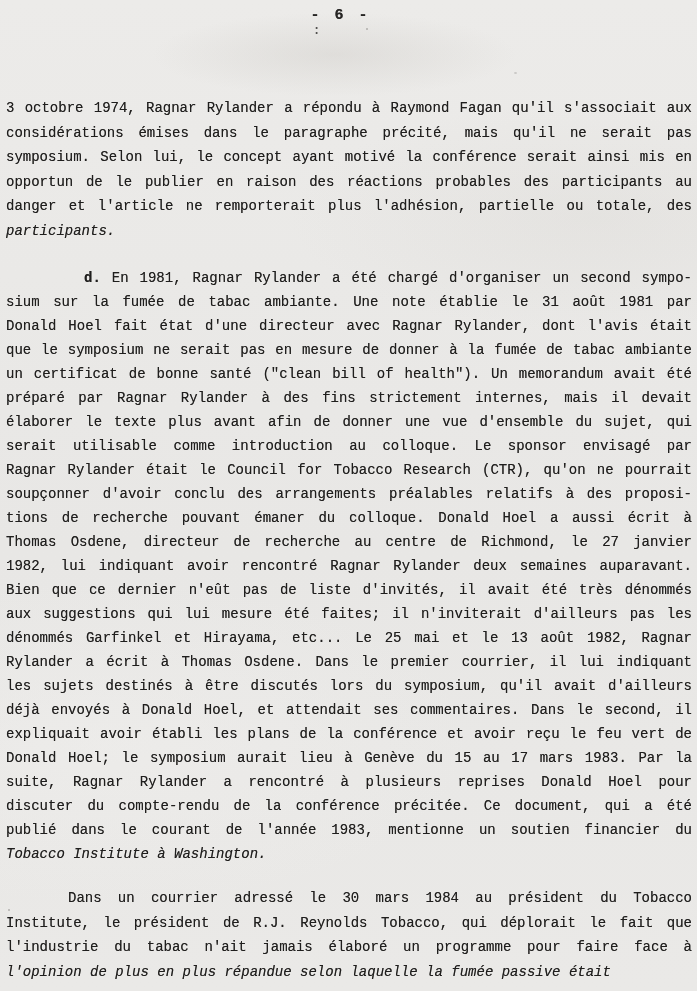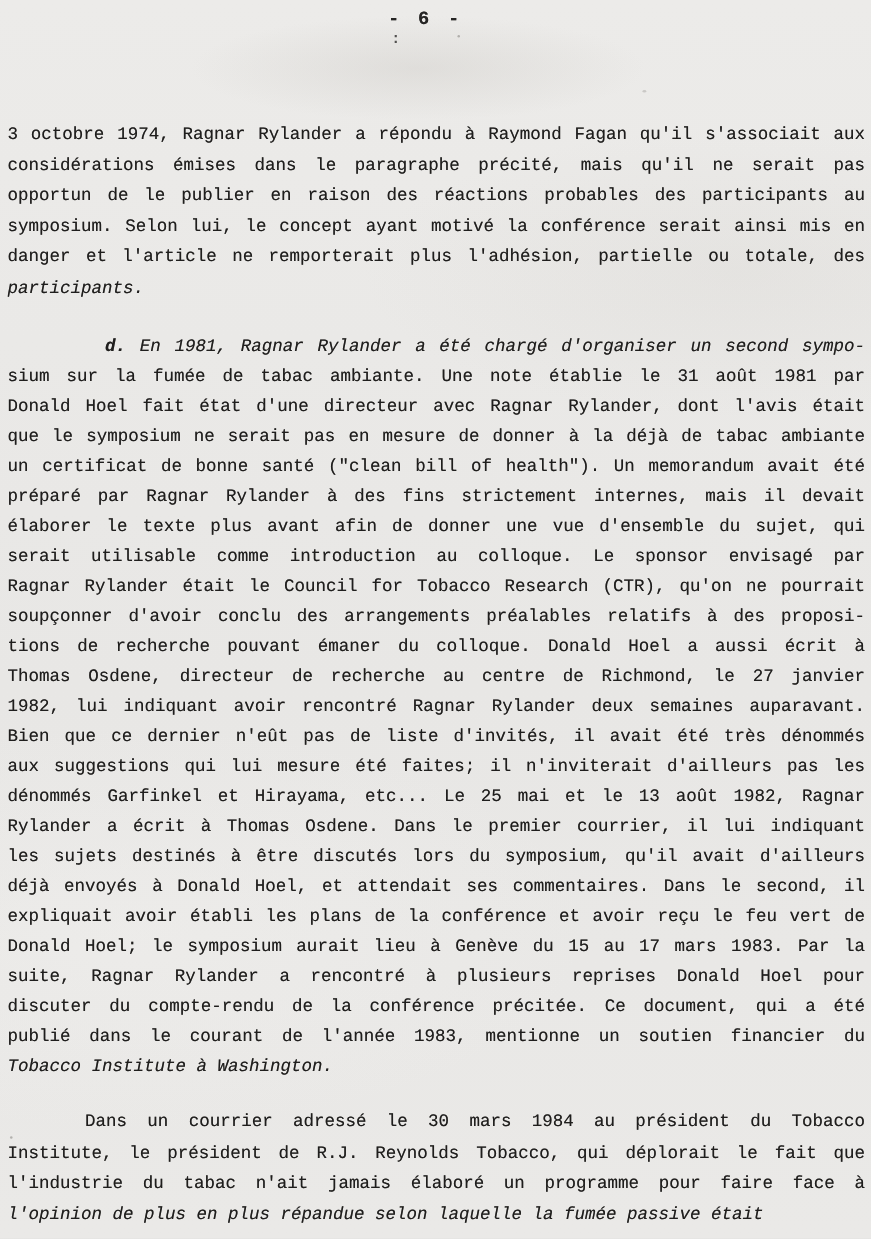--- a/index.html
+++ b/index.html
@@ -60,51 +60,51 @@
   .p1 { top: 96px;  line-height: 24.5px; }
   .p2 { top: 266px; line-height: 24px;   }
   .p3 { top: 886px; line-height: 24.5px; }
   .line {
     text-align: justify;
     text-align-last: justify;
     text-justify: inter-word;
     overflow: hidden;
   }
   .line.last { text-align-last: left; font-style: italic; }
-  .p2 .line.indent { text-indent: 78px; font-style: italic; }
+  .p2 .line.indent { text-indent: 78px; }
   .p3 .line.indent { text-indent: 62px; }
   .line .bold { font-weight: 700; }
 </style>
 </head>
 <body>
 
 <div class="page">
 
   <div class="page-number">- 6 -</div>
 
   <span class="ink-mark">:</span>
 
   <span class="speck s1"></span>
   <span class="speck s2"></span>
   <span class="speck s3"></span>
 
   <div class="para p1">
       <div class="line">3 octobre 1974, Ragnar Rylander a répondu à Raymond Fagan qu'il s'associait aux</div>
       <div class="line">considérations émises dans le paragraphe précité, mais qu'il ne serait pas</div>
+      <div class="line">symposium. Selon lui, le concept ayant motivé la conférence serait ainsi mis en</div>
       <div class="line">opportun de le publier en raison des réactions probables des participants au</div>
-      <div class="line">symposium. Selon lui, le concept ayant motivé la conférence serait ainsi mis en</div>
       <div class="line">danger et l'article ne remporterait plus l'adhésion, partielle ou totale, des</div>
       <div class="line last">participants.</div>
     </div>
 
   <div class="para p2">
       <div class="line indent"><span class="bold">d.</span> En 1981, Ragnar Rylander a été chargé d'organiser un second sympo-</div>
       <div class="line">sium sur la fumée de tabac ambiante. Une note établie le 31 août 1981 par</div>
       <div class="line">Donald Hoel fait état d'une directeur avec Ragnar Rylander, dont l'avis était</div>
-      <div class="line">que le symposium ne serait pas en mesure de donner à la déjà de tabac ambiante</div>
+      <div class="line">que le symposium ne serait pas en mesure de donner à la fumée de tabac ambiante</div>
       <div class="line">un certificat de bonne santé ("clean bill of health"). Un memorandum avait été</div>
       <div class="line">préparé par Ragnar Rylander à des fins strictement internes, mais il devait</div>
       <div class="line">élaborer le texte plus avant afin de donner une vue d'ensemble du sujet, qui</div>
       <div class="line">serait utilisable comme introduction au colloque. Le sponsor envisagé par</div>
       <div class="line">Ragnar Rylander était le Council for Tobacco Research (CTR), qu'on ne pourrait</div>
       <div class="line">soupçonner d'avoir conclu des arrangements préalables relatifs à des proposi-</div>
       <div class="line">tions de recherche pouvant émaner du colloque. Donald Hoel a aussi écrit à</div>
       <div class="line">Thomas Osdene, directeur de recherche au centre de Richmond, le 27 janvier</div>
       <div class="line">1982, lui indiquant avoir rencontré Ragnar Rylander deux semaines auparavant.</div>
       <div class="line">Bien que ce dernier n'eût pas de liste d'invités, il avait été très dénommés</div>

